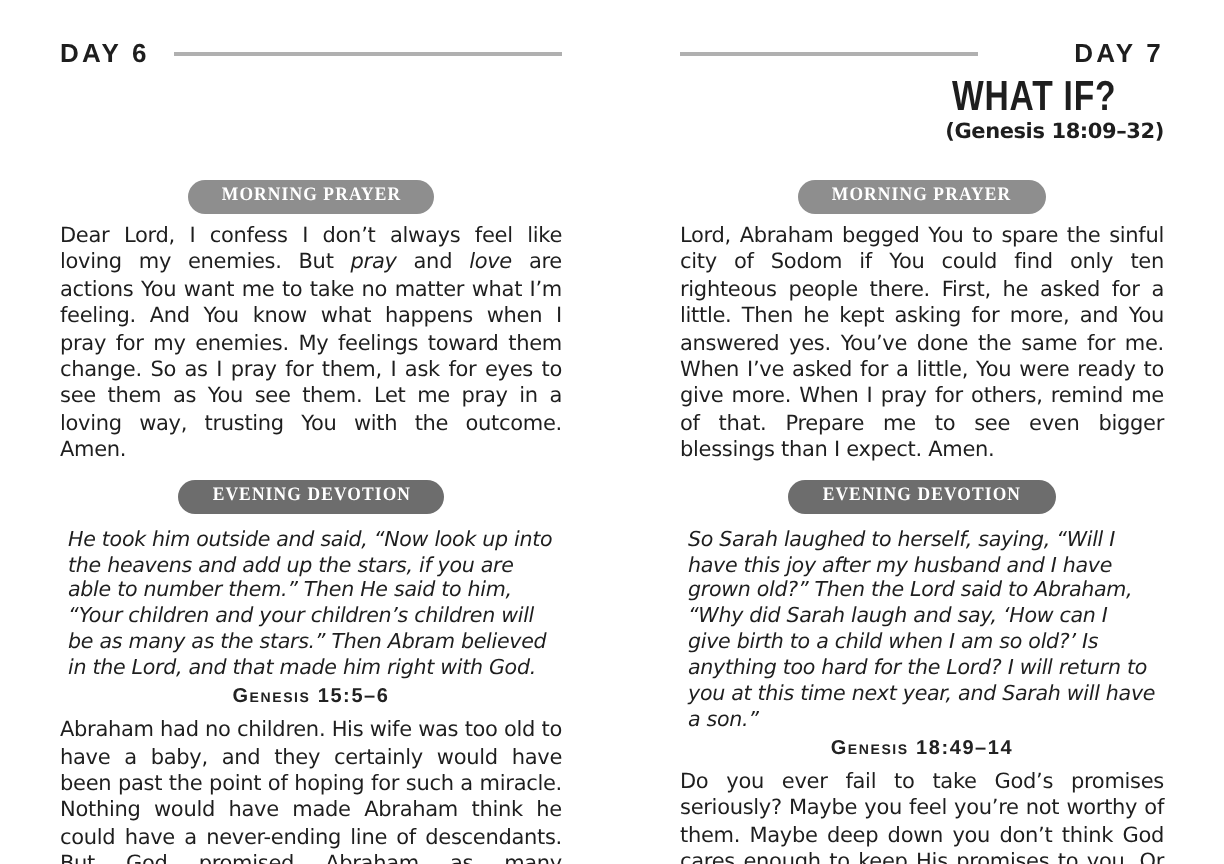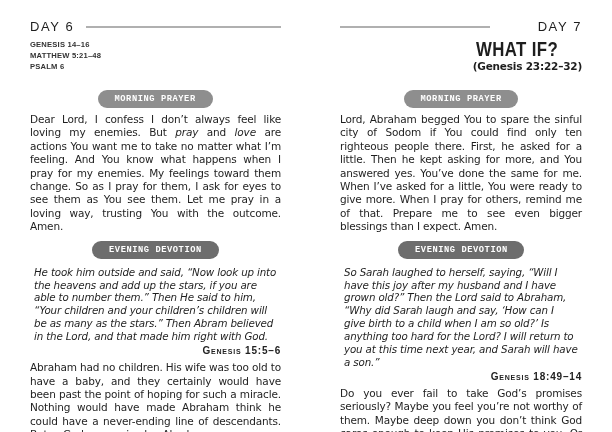--- a/index.html
+++ b/index.html
@@ -17,21 +17,21 @@
   }
   .spread{display:flex;width:612px;height:432px;background:var(--paper);}
   .page{width:306px;height:432px;}
   .page-left{padding:19px 25px 0 30px;}
   .page-right{padding:19px 30px 0 34px;}
 
   
   .header-row{display:flex;align-items:center;gap:12px;}
   .page-right .header-row{flex-direction:row-reverse;gap:48px;}
   .day{
-    font-family:"Liberation Sans",sans-serif;font-weight:normal;
+    font-family:"Liberation Sans",sans-serif;font-weight:bold;
     font-size:13px;letter-spacing:1.6px;white-space:nowrap;
   }
   .rule{flex:1;height:2px;background:var(--rule);}
 
   .header-cols{display:flex;justify-content:space-between;margin-top:3px;min-height:46px;}
   .page-right .header-cols{flex-direction:row-reverse;}
   .refs{
     font-family:"Liberation Sans",sans-serif;font-weight:bold;
     font-size:7.6px;line-height:11px;letter-spacing:0.2px;color:#333;
     padding-top:2px;white-space:nowrap;
@@ -48,61 +48,56 @@
     display:inline-block;transform:scaleX(0.8);
   }
   .page-left .title{transform-origin:right center;}
   .page-right .title{transform-origin:left center;}
   .subtitle{font-size:10.5px;font-weight:bold;line-height:13px;letter-spacing:-0.2px;}
 
   
   .badge{
     width:fit-content;margin:7px auto 3px;padding:3px 13px 4px;
     border-radius:11px;color:#fff;
-    font-family:Liberation Mono, monospace;font-weight:bold;
+    font-family:Liberation Serif, serif;font-weight:bold;
     font-size:9.5px;letter-spacing:0.6px;white-space:nowrap;
   }
   .badge span{display:inline-block;transform:scaleX(0.92);transform-origin:center;}
   .badge-morning{background:var(--badge-morning);}
   .badge-evening{background:var(--badge-evening);}
 
   
   .body-text{
     font-size:10.5px;line-height:13.4px;text-align:justify;
     margin:5px 0 0;letter-spacing:-0.15px;
   }
   .body-text em{}
   .quote{
     font-style:italic;text-align:left;
     font-size:10.3px;line-height:12.9px;
     margin:7px 4px 2px;letter-spacing:-0.15px;
   }
   .quote-ref{
-    text-align:right;font-family:"Liberation Sans",sans-serif;
+    text-align:center;font-family:"Liberation Sans",sans-serif;
     font-variant:small-caps;font-weight:bold;font-size:10px;
     letter-spacing:0.8px;margin:2px 0 2px;color:#222;
   }
 </style>
 </head>
 <body>
 
 <div class="spread">
 
   <section class="page page-left">
     <header>
       <div class="header-row">
         <span class="day">DAY 6</span>
         <span class="rule"></span>
       </div>
       <div class="header-cols">
-        <div class="refs">
-          <div>GENESIS 14–16</div>
-          <div>MATTHEW 5:21–48</div>
-          <div>PSALM 6</div>
-        </div>
       </div>
     </header>
 
     <div class="badge badge-morning">
       <span>MORNING PRAYER</span>
     </div>
     <p class="body-text"><span>Dear Lord, I confess I don’t always feel like loving my enemies. But </span><em>pray</em><span> and </span><em>love</em><span> are actions You want me to take no matter what I’m feeling. And You know what happens when I pray for my enemies. My feelings toward them change. So as I pray for them, I ask for eyes to see them as You see them. Let me pray in a loving way, trusting You with the outcome. Amen.</span></p>
 
     <div class="badge badge-evening">
       <span>EVENING DEVOTION</span>
@@ -114,21 +109,21 @@
 
   <section class="page page-right">
     <header>
       <div class="header-row">
         <span class="day">DAY 7</span>
         <span class="rule"></span>
       </div>
       <div class="header-cols">
         <div class="title-block">
           <h1 class="title">WHAT IF?</h1>
-          <div class="subtitle">(Genesis 23:22–32)</div>
+          <div class="subtitle">(Genesis 18:09–32)</div>
         </div>
       </div>
     </header>
 
     <div class="badge badge-morning">
       <span>MORNING PRAYER</span>
     </div>
     <p class="body-text"><span>Lord, Abraham begged You to spare the sinful city of Sodom if You could find only ten righteous people there. First, he asked for a little. Then he kept asking for more, and You answered yes. You’ve done the same for me. When I’ve asked for a little, You were ready to give more. When I pray for others, remind me of that. Prepare me to see even bigger blessings than I expect. Amen.</span></p>
 
     <div class="badge badge-evening">

